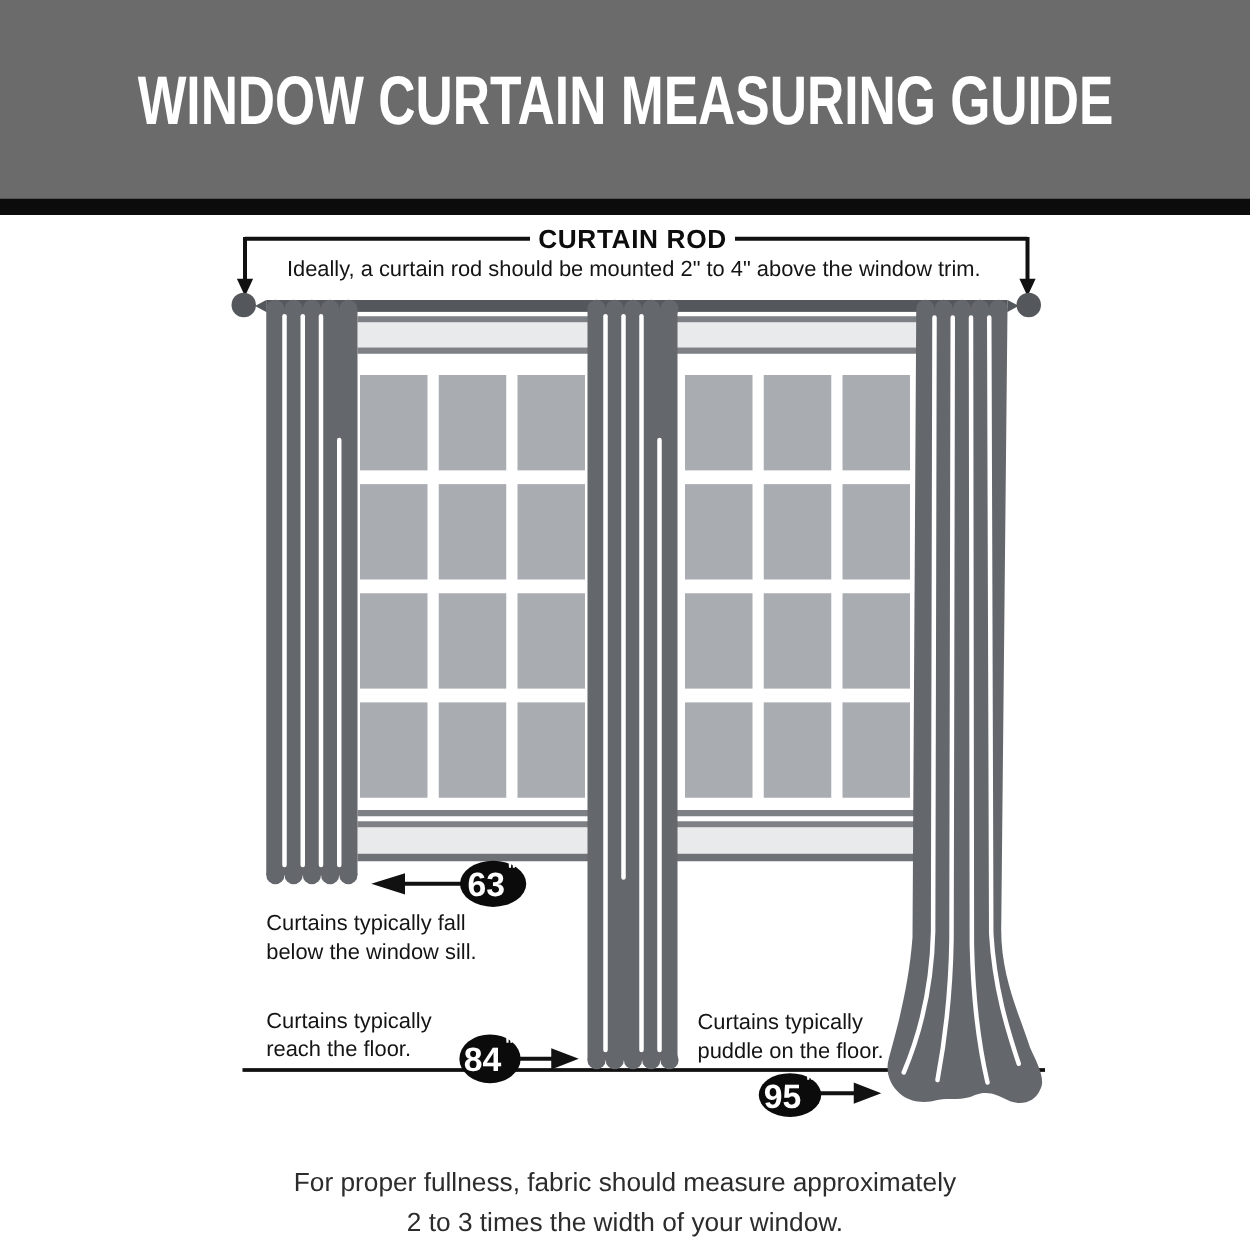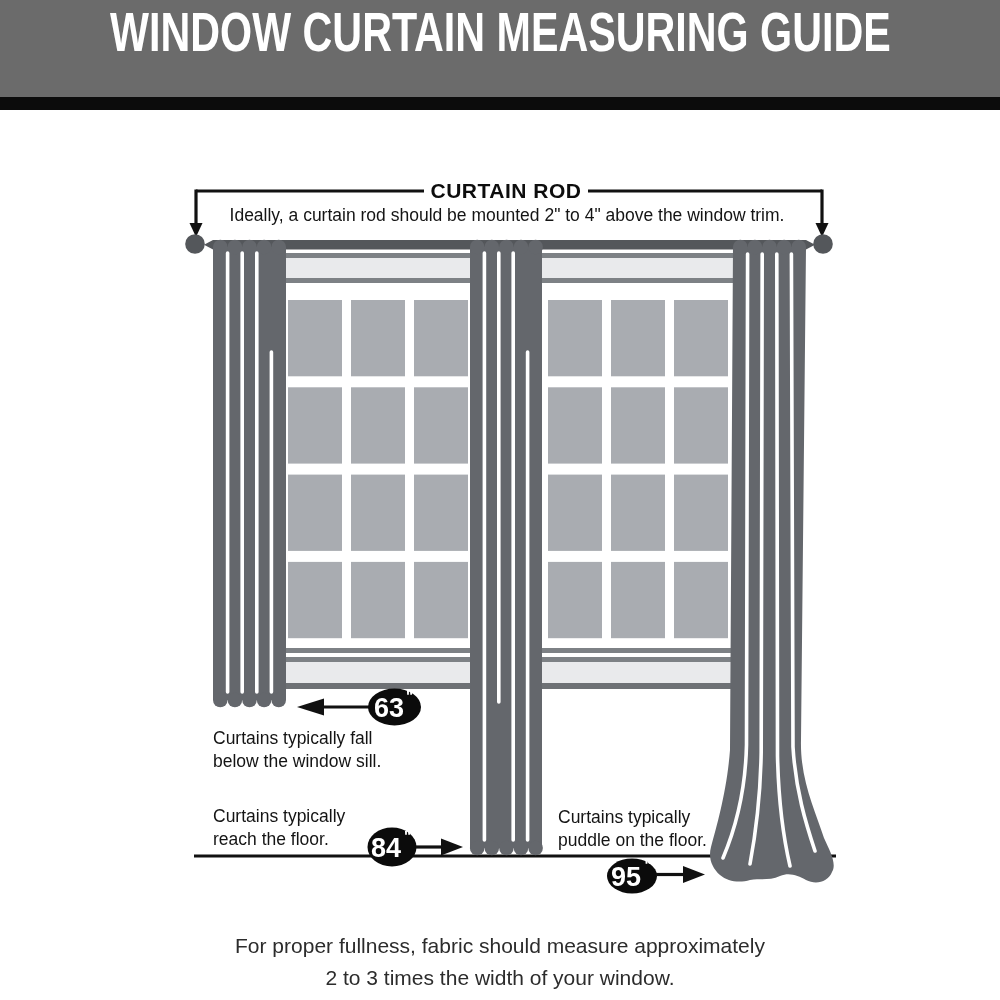--- a/index.html
+++ b/index.html
@@ -2,24 +2,24 @@
 <html style="--c-header-bg: #6b6b6b; --c-curtain: #64676c; --c-rod: #54575b; --c-pane: #a9acb1; --c-band: #e9eaec; --c-band-line: #7d8185; --c-band-line-dark: #6e7175; --c-ink: #111111; --c-badge-bg: #0b0b0b; --c-badge-text: #ffffff;"><head>
 <meta charset="utf-8">
 <style>
   html,body{margin:0;padding:0;}
   body{
     width:1000px;height:1000px;position:relative;background:#ffffff;
     font-family:"Liberation Sans","DejaVu Sans",sans-serif;
     overflow:hidden;
   }
   .header{
-    position:absolute;left:0;top:0;width:1000px;height:110px;
+    position:absolute;left:0;top:0;width:1000px;height:172px;
     background:var(--c-header-bg,#6b6b6b);
     border-bottom:13px solid #0c0c0c;box-sizing:border-box;
-    display:flex;justify-content:center;
+    display:flex;align-items:center;justify-content:center;
   }
   .title{
     color:#ffffff;font-weight:bold;font-size:55px;white-space:nowrap;
     transform:scaleX(0.75);letter-spacing:0px;
   }
   svg.diagram{position:absolute;left:0;top:150px;}
   .pane{fill:var(--c-pane,#a9acb1);}
   .band{fill:var(--c-band,#e9eaec);}
   .bandline{fill:var(--c-band-line,#7d8185);}
   .bandline2{fill:var(--c-band-line-dark,#6e7175);}

